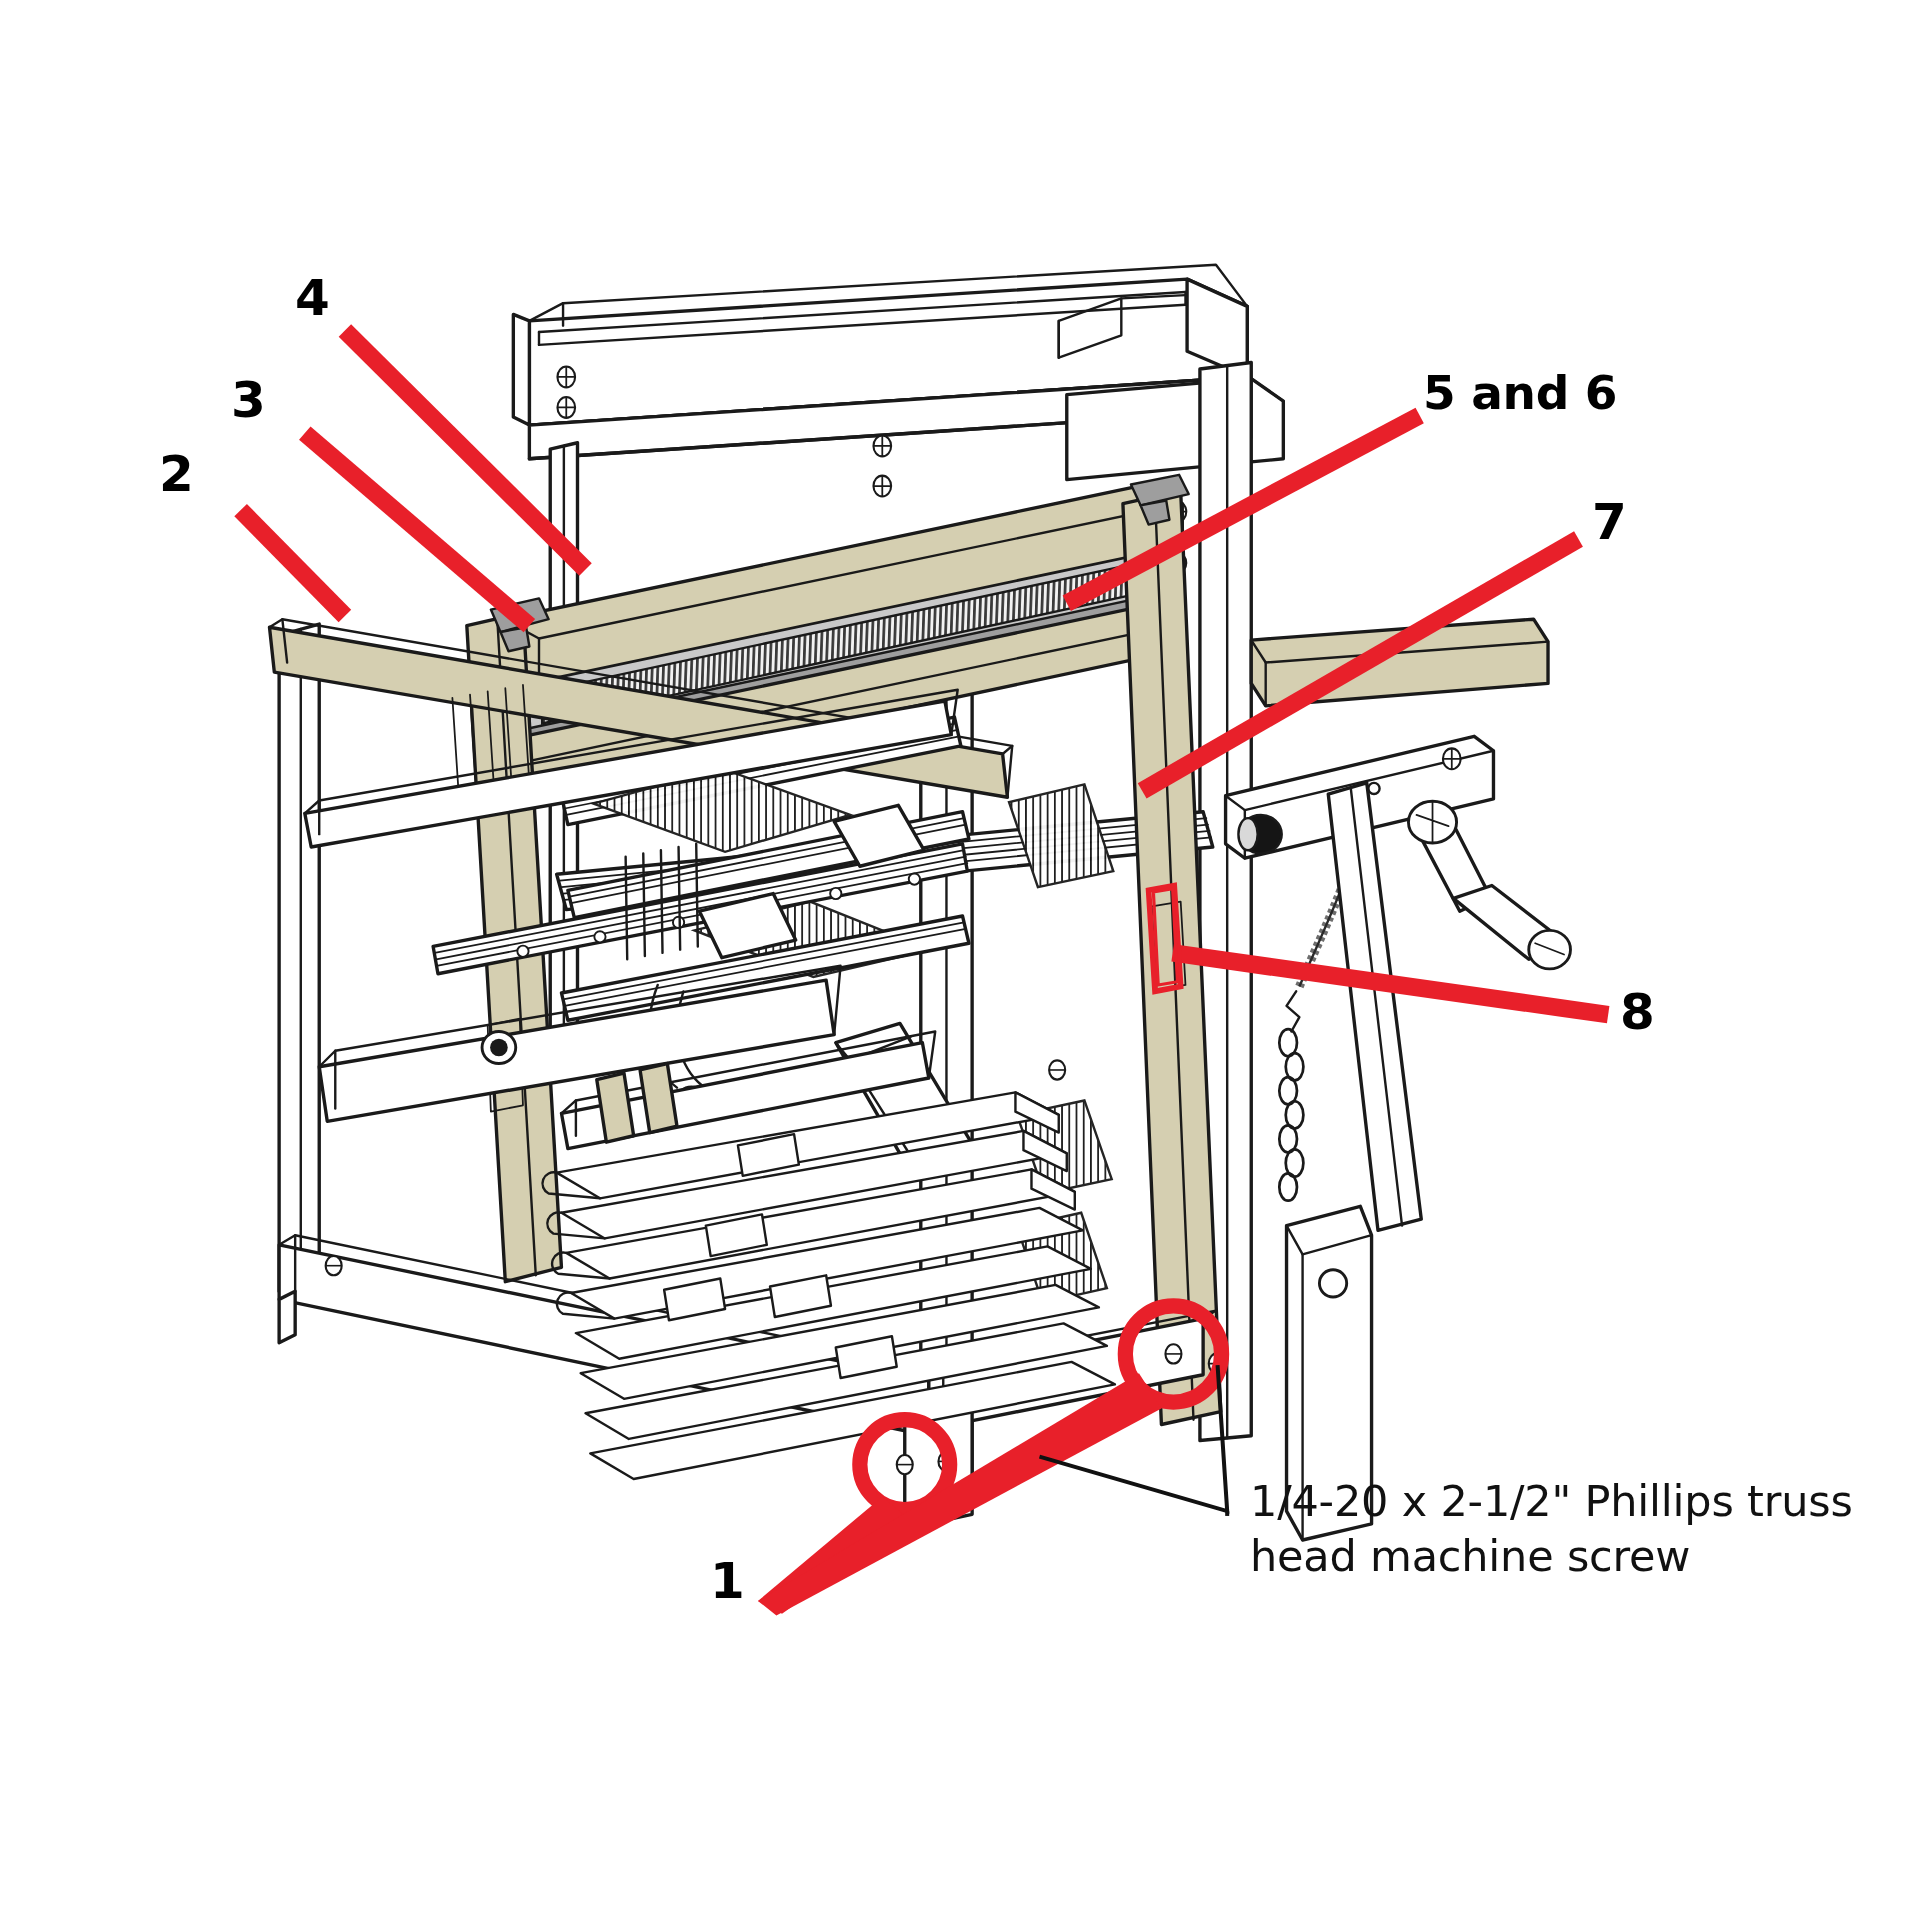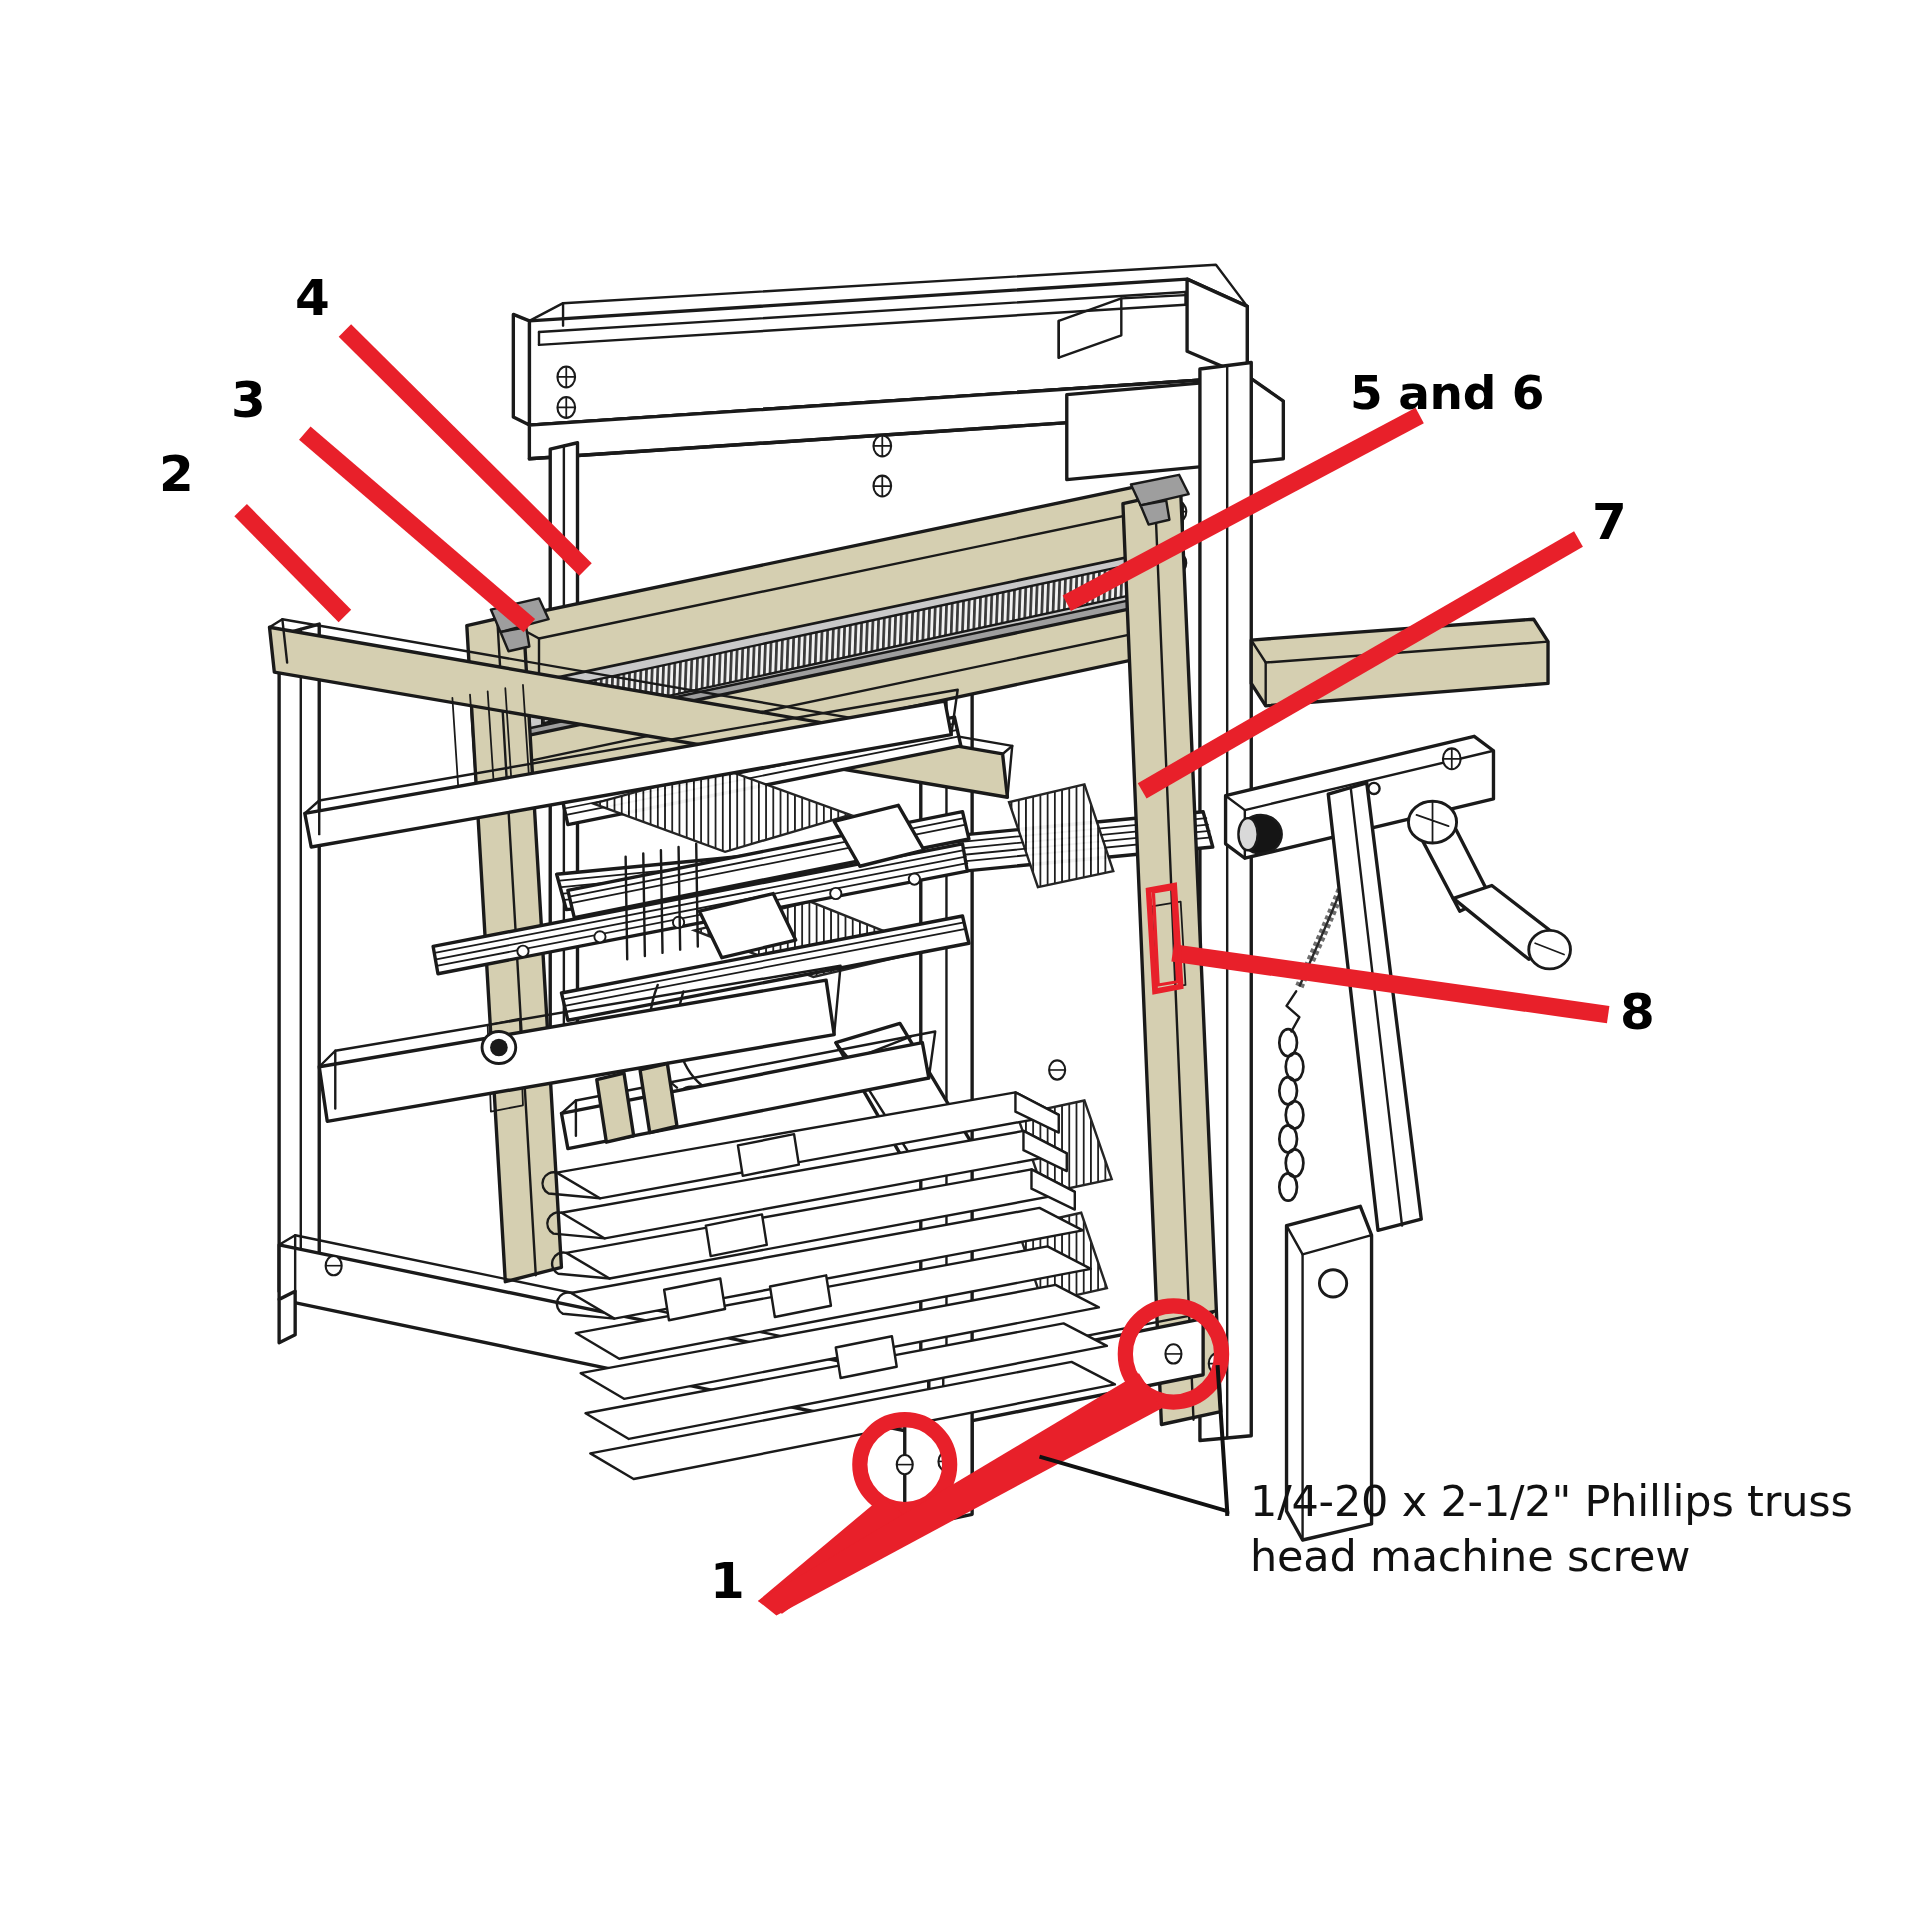--- a/index.html
+++ b/index.html
@@ -459,21 +459,21 @@
     </g>
 
   </svg>
 
   <div class="callout-num" style="left:295px; top:273px; font-size:50px;">4</div>
 
   <div class="callout-num" style="left:231px; top:375px; font-size:50px;">3</div>
 
   <div class="callout-num" style="left:159px; top:449px; font-size:50px;">2</div>
 
-  <div class="callout-num" style="left:1350px; top:369px; font-size:47px;">5 and 6</div>
+  <div class="callout-num" style="left:1423px; top:369px; font-size:47px;">5 and 6</div>
 
   <div class="callout-num" style="left:1592px; top:497px; font-size:50px;">7</div>
 
   <div class="callout-num" style="left:1620px; top:987px; font-size:50px;">8</div>
 
   <div class="callout-num" style="left:710px; top:1556px; font-size:50px;">1</div>
 
   <div class="screw-note" style="left:1250px; top:1474px;">1/4-20 x 2-1/2" Phillips truss
 head machine screw</div>
 

